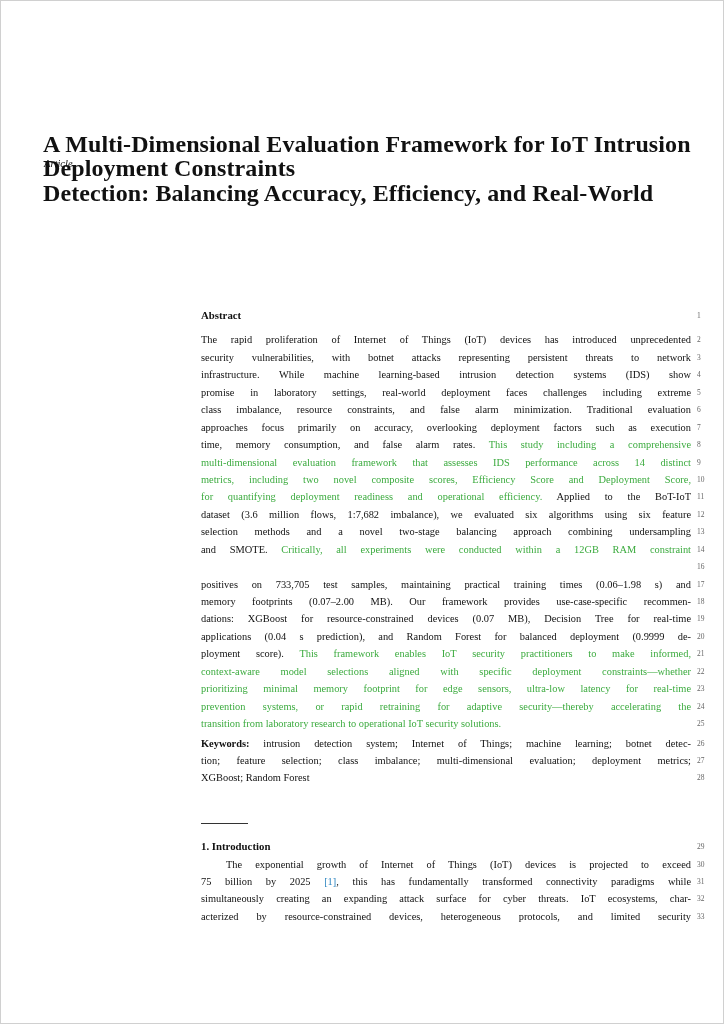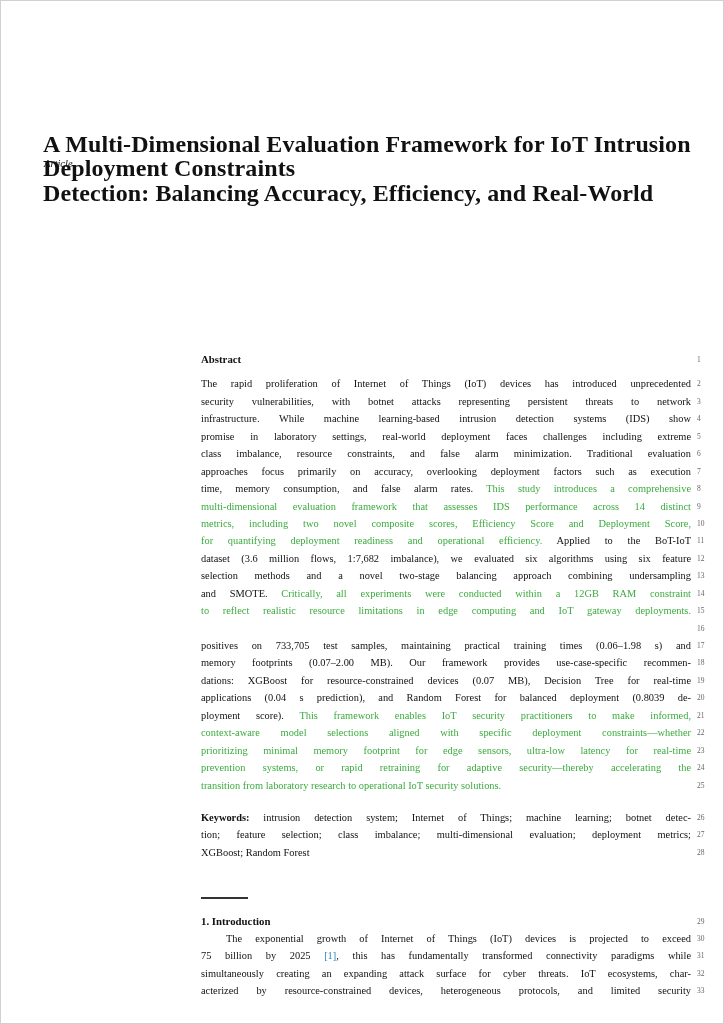--- a/index.html
+++ b/index.html
@@ -48,22 +48,22 @@
   .seg-n{color:var(--text);}
   .seg-g{color:var(--green);}
   .seg-b{font-weight:bold;color:var(--text);}
   .seg-c{color:var(--cite);cursor:pointer;}
   .lineno{
     position:absolute;right:-28px;top:0;width:22px;
     font-size:7.5px;color:var(--lineno);
     text-align:left;text-align-last:left;-moz-text-align-last:left;
     line-height:inherit;font-weight:normal;font-style:normal;
   }
-  #abstract-heading{margin-bottom:7px;margin-top:44px;}
-  #keywords-body{margin-top:15px;}
+  #abstract-heading{margin-bottom:7px;}
+  #keywords-body{margin-top:2px;}
   .rule{
     margin-top:36px;width:47px;height:1.3px;background:var(--rule);
   }
   #intro-heading{margin-top:14px;}
   #intro-body{}
 </style>
 </head>
 <body>
 
 <div class="page">
@@ -81,33 +81,32 @@
         <div class="tline last heading"><span class="seg-b">Abstract</span><span class="lineno">1</span></div>
       </div>
 
     <div id="abstract-body">
         <div class="tline"><span class="seg-n">The rapid proliferation of Internet of Things (IoT) devices has introduced unprecedented</span><span class="lineno">2</span></div>
         <div class="tline"><span class="seg-n">security vulnerabilities, with botnet attacks representing persistent threats to network</span><span class="lineno">3</span></div>
         <div class="tline"><span class="seg-n">infrastructure. While machine learning-based intrusion detection systems (IDS) show</span><span class="lineno">4</span></div>
         <div class="tline"><span class="seg-n">promise in laboratory settings, real-world deployment faces challenges including extreme</span><span class="lineno">5</span></div>
         <div class="tline"><span class="seg-n">class imbalance, resource constraints, and false alarm minimization. Traditional evaluation</span><span class="lineno">6</span></div>
         <div class="tline"><span class="seg-n">approaches focus primarily on accuracy, overlooking deployment factors such as execution</span><span class="lineno">7</span></div>
-        <div class="tline"><span class="seg-n">time, memory consumption, and false alarm rates. </span><span class="seg-g">This study introduces a comprehensive</span><span class="lineno">8</span></div>
+        <div class="tline"><span class="seg-n">time, memory consumption, and false alarm rates. </span><span class="seg-g">This study including a comprehensive</span><span class="lineno">8</span></div>
         <div class="tline"><span class="seg-g">multi-dimensional evaluation framework that assesses IDS performance across 14 distinct</span><span class="lineno">9</span></div>
         <div class="tline"><span class="seg-g">metrics, including two novel composite scores, Efficiency Score and Deployment Score,</span><span class="lineno">10</span></div>
         <div class="tline"><span class="seg-g">for quantifying deployment readiness and operational efficiency. </span><span class="seg-n">Applied to the BoT-IoT</span><span class="lineno">11</span></div>
         <div class="tline"><span class="seg-n">dataset (3.6 million flows, 1:7,682 imbalance), we evaluated six algorithms using six feature</span><span class="lineno">12</span></div>
         <div class="tline"><span class="seg-n">selection methods and a novel two-stage balancing approach combining undersampling</span><span class="lineno">13</span></div>
         <div class="tline"><span class="seg-n">and SMOTE. </span><span class="seg-g">Critically, all experiments were conducted within a 12GB RAM constraint</span><span class="lineno">14</span></div>
-        <div class="tline"><span class="seg-g">to reflect realistic resource limitations in edge computing and IoT gateway deployments.</span><span class="lineno">15</span></div>
         <div class="tline"><span class="lineno">16</span></div>
         <div class="tline"><span class="seg-n">positives on 733,705 test samples, maintaining practical training times (0.06–1.98 s) and</span><span class="lineno">17</span></div>
         <div class="tline"><span class="seg-n">memory footprints (0.07–2.00 MB). Our framework provides use-case-specific recommen-</span><span class="lineno">18</span></div>
         <div class="tline"><span class="seg-n">dations: XGBoost for resource-constrained devices (0.07 MB), Decision Tree for real-time</span><span class="lineno">19</span></div>
-        <div class="tline"><span class="seg-n">applications (0.04 s prediction), and Random Forest for balanced deployment (0.8039 de-</span><span class="lineno">20</span></div>
+        <div class="tline"><span class="seg-n">applications (0.04 s prediction), and Random Forest for balanced deployment (0.9999 de-</span><span class="lineno">20</span></div>
         <div class="tline"><span class="seg-n">ployment score). </span><span class="seg-g">This framework enables IoT security practitioners to make informed,</span><span class="lineno">21</span></div>
         <div class="tline"><span class="seg-g">context-aware model selections aligned with specific deployment constraints—whether</span><span class="lineno">22</span></div>
         <div class="tline"><span class="seg-g">prioritizing minimal memory footprint for edge sensors, ultra-low latency for real-time</span><span class="lineno">23</span></div>
         <div class="tline"><span class="seg-g">prevention systems, or rapid retraining for adaptive security—thereby accelerating the</span><span class="lineno">24</span></div>
         <div class="tline last"><span class="seg-g">transition from laboratory research to operational IoT security solutions.</span><span class="lineno">25</span></div>
       </div>
 
     <div id="keywords-body">
         <div class="tline"><span class="seg-b">Keywords: </span><span class="seg-n">intrusion detection system; Internet of Things; machine learning; botnet detec-</span><span class="lineno">26</span></div>
         <div class="tline"><span class="seg-n">tion; feature selection; class imbalance; multi-dimensional evaluation; deployment metrics;</span><span class="lineno">27</span></div>

